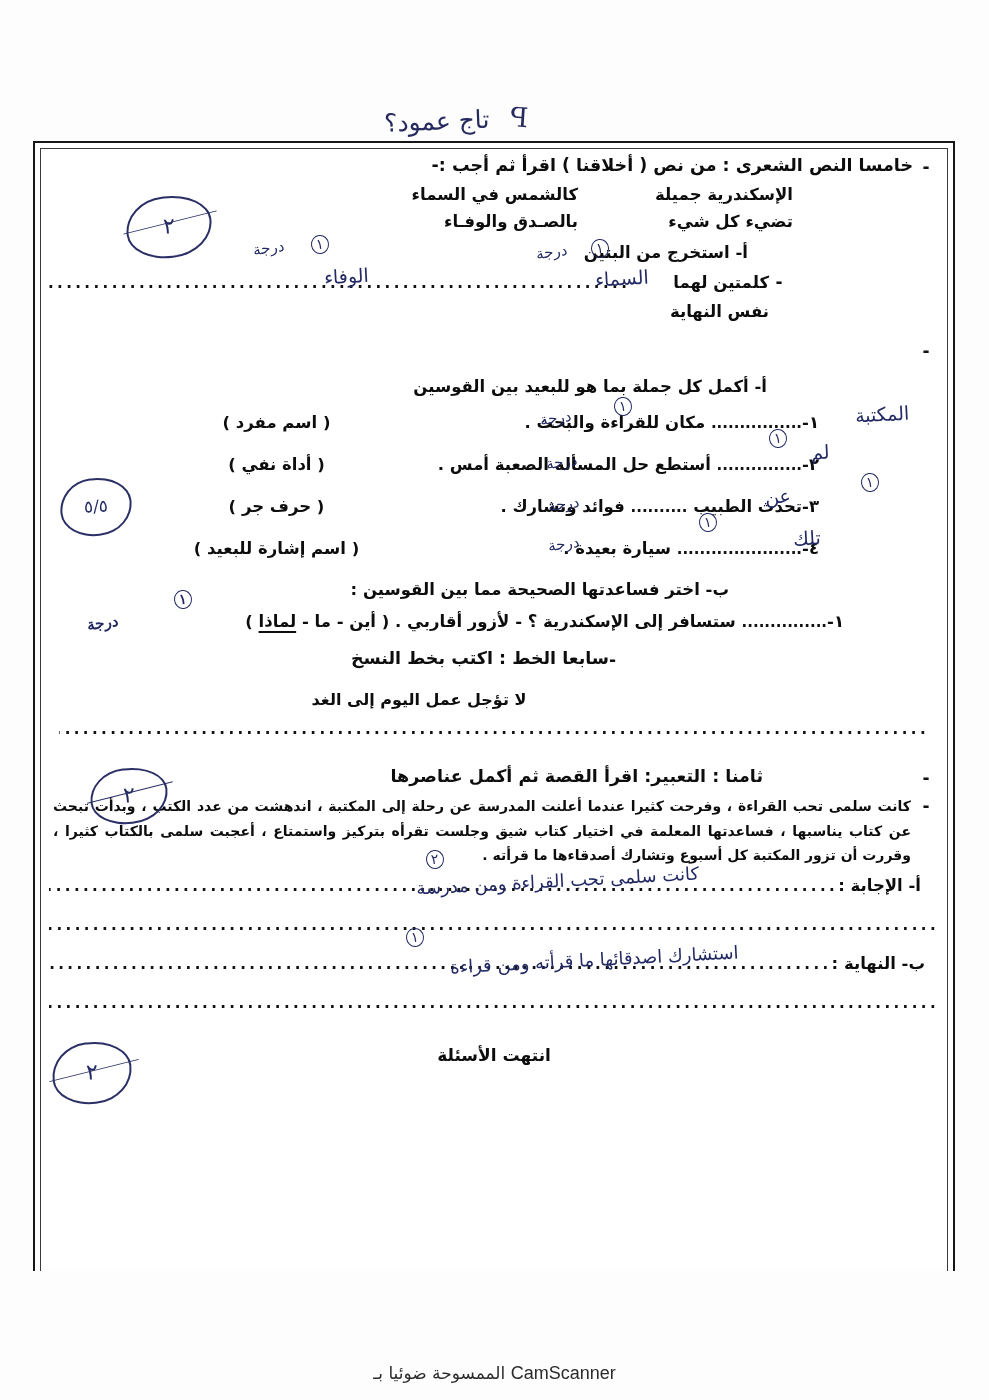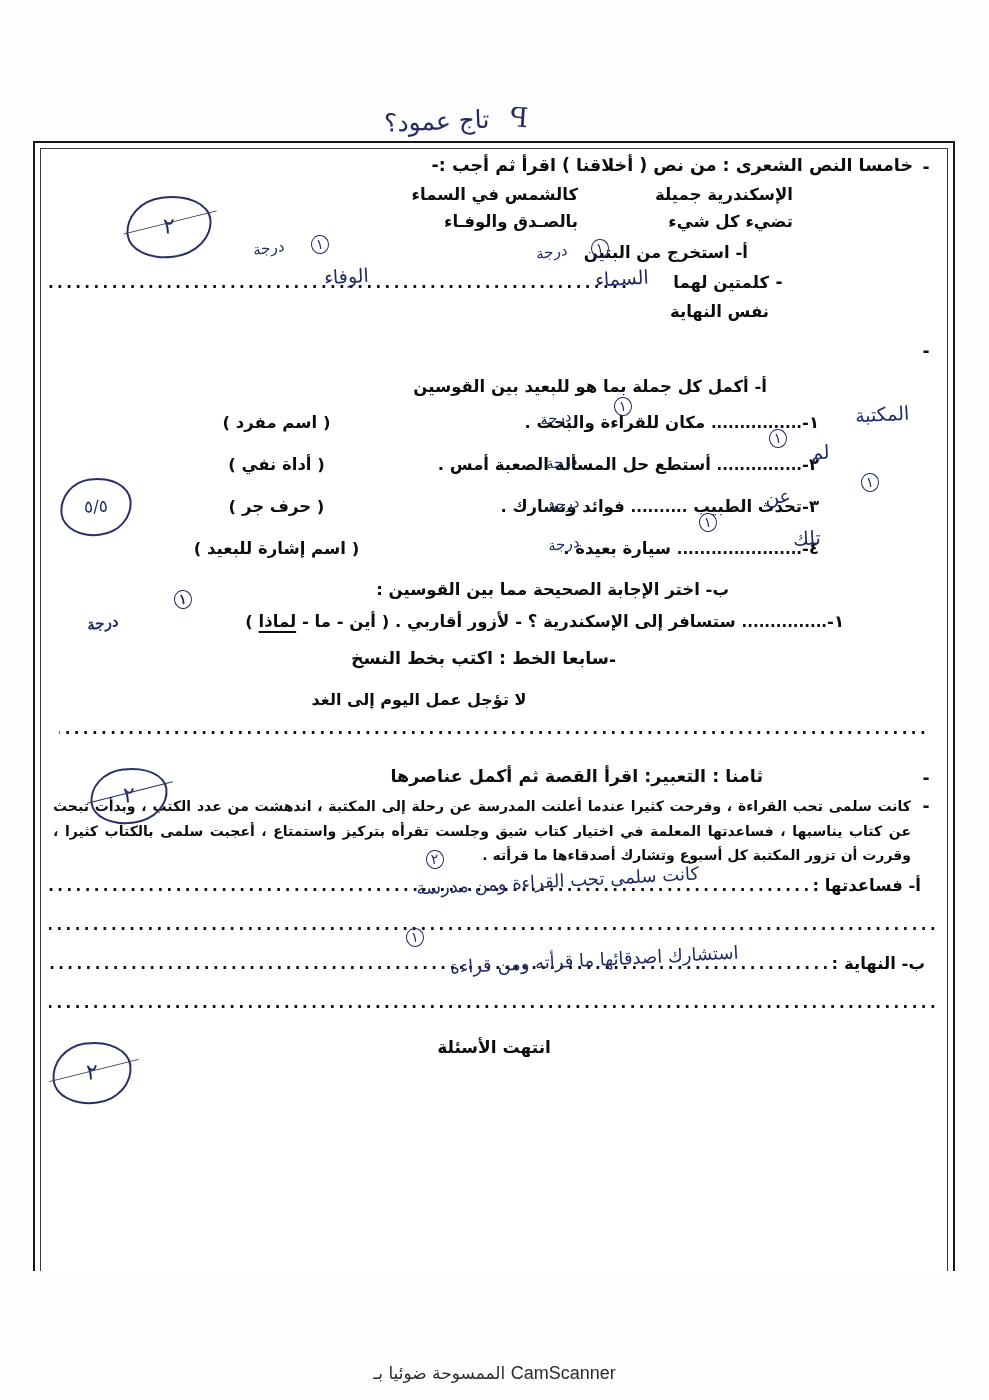--- a/index.html
+++ b/index.html
@@ -370,21 +370,21 @@
           <span>٤-</span><span class="dotrule">......................</span><span> سيارة بعيدة .</span>
         </div>
         <div class="ar gram-hint">( اسم إشارة للبعيد )</div>
         <div class="ink ink-ans" style="top:0px; right:118px;">تلك</div>
         <div class="ink ink-circnum" style="position:absolute; top:-14px; right:222px;">١</div>
         <div class="ink ink-mark" style="top:8px; right:360px;">درجة</div>
       </div>
 
       <div class="spacer-sm"></div>
 
-      <div class="ar q-line u" style="padding-right:210px;">ب- اختر الإجابة الصحيحة مما بين القوسين :</div>
+      <div class="ar q-line u" style="padding-right:210px;">ب- اختر فساعدتها الصحيحة مما بين القوسين :</div>
 
       <div class="mcq-row" style="position:relative; margin-top:8px;">
         <span class="ar">١-</span><span class="dotrule">...............</span><span class="ar"> ستسافر إلى الإسكندرية ؟ - لأزور أقاربي .</span>
         <span class="ar">
           <span>(</span>
           <span>أين</span>
           <span>-</span>
           <span>ما</span>
           <span>-</span>
           <span class="chosen">لماذا</span>
@@ -422,21 +422,21 @@
 
       <div class="sec-row" style="margin-top:2px;">
         <div class="bullet-dash">-</div>
         <div class="sec-body">
           <div class="ar story">كانت سلمى تحب القراءة ، وفرحت كثيرا عندما أعلنت المدرسة عن رحلة إلى المكتبة ، اندهشت من عدد الكتب ، وبدأت تبحث عن كتاب يناسبها ، فساعدتها المعلمة في اختيار كتاب شيق وجلست تقرأه بتركيز واستمتاع ، أعجبت سلمى بالكتاب كثيرا ، وقررت أن تزور المكتبة كل أسبوع وتشارك أصدقاءها ما قرأته .</div>
         </div>
       </div>
 
       <div style="position:relative; margin-top:8px;">
         <div class="ar" style="display:flex; flex-direction:row; align-items:baseline; font-size:16.5px;">
-          <span class="ans-label" style="padding-right:18px;">أ-  فساعدتها : </span>
+          <span class="ans-label" style="padding-right:18px;">أ-  الإجابة : </span>
           <span class="dotrule" style="flex:1 1 auto;">..................................................................................................</span>
         </div>
         <div class="ink ink-ans" style="top:-6px; right:240px; font-size:18px;">كانت سلمى تحب القراءة ومن مدرسة</div>
         <div class="ink ink-circnum" style="position:absolute; top:-26px; right:495px;">٢</div>
       </div>
 
       <div style="position:relative; margin-top:22px;">
         <div class="dotrule">..........................................................................................................................</div>
       </div>
 
@@ -446,21 +446,21 @@
           <span class="dotrule" style="flex:1 1 auto;">.....................................................................................................</span>
         </div>
         <div class="ink ink-ans" style="top:-5px; right:200px; font-size:18px;">استشارك اصدقائها ما قرأته ومن قراءة</div>
         <div class="ink ink-circnum" style="position:absolute; top:-26px; right:515px;">١</div>
       </div>
 
       <div style="position:relative; margin-top:22px;">
         <div class="dotrule" style="padding-left:22px;">..................................................................................................................&nbsp;-</div>
       </div>
 
-      <div class="ar end-note u" style="margin-top:26px;">انتهت الأسئلة</div>
+      <div class="ar end-note u" style="margin-top:34px;">انتهت الأسئلة</div>
 
     </div>
   </div>
 
   <div class="grade-glyph" style="top:196px; left:126px;">
     <span class="loop">
         <span class="g-text">٢</span>
       </span>
     <span class="slash"></span>
   </div>

